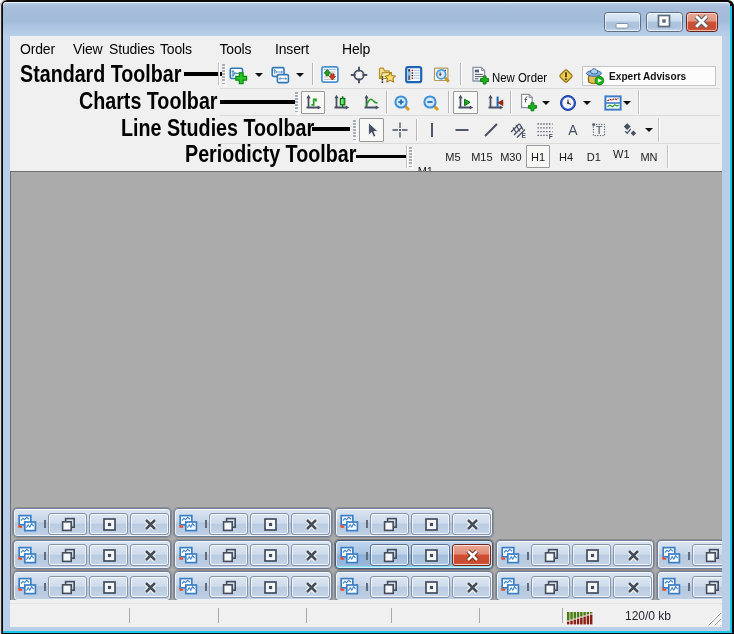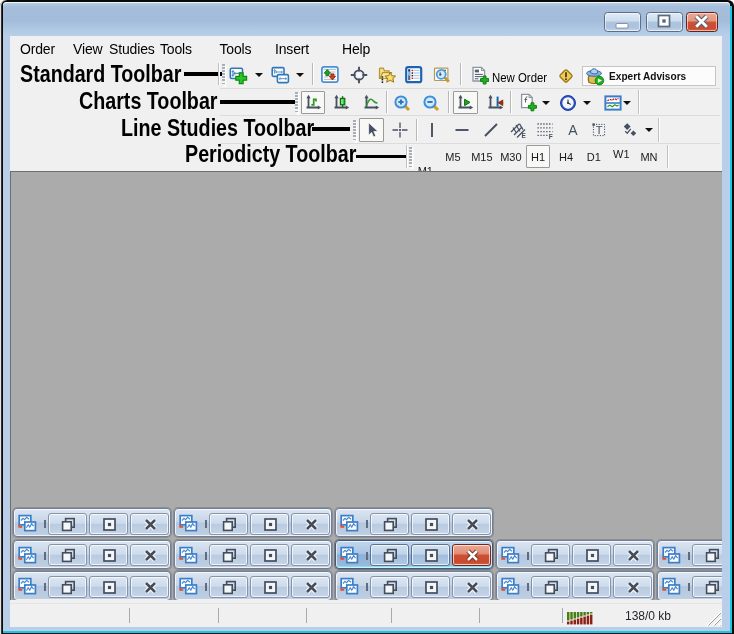--- a/index.html
+++ b/index.html
@@ -700,18 +700,18 @@
               <rect x="9.84" y="6.6" width="2.45" height="5.800000000000001" fill="#8c2012"></rect>
               <rect x="13.12" y="0" width="2.45" height="4.5" fill="#4a7d10"></rect>
               <rect x="13.12" y="5.6" width="2.45" height="6.800000000000001" fill="#8c2012"></rect>
               <rect x="16.4" y="0" width="2.45" height="3.4999999999999996" fill="#4a7d10"></rect>
               <rect x="16.4" y="4.6" width="2.45" height="7.800000000000001" fill="#8c2012"></rect>
               <rect x="19.68" y="0" width="2.45" height="2.4999999999999996" fill="#4a7d10"></rect>
               <rect x="19.68" y="3.5999999999999996" width="2.45" height="8.8" fill="#8c2012"></rect>
               <rect x="22.959999999999997" y="0" width="2.45" height="1.4999999999999996" fill="#4a7d10"></rect>
               <rect x="22.959999999999997" y="2.5999999999999996" width="2.45" height="9.8" fill="#8c2012"></rect>
             </svg></div>
-          <div id="kb">138/0 kb</div>
+          <div id="kb">120/0 kb</div>
           <div style="position:absolute;right:0.5px;bottom:1.5px;width:15.5px;height:15.5px;background:repeating-linear-gradient(-45deg, #9c9c9c 0 1.2px, #fdfdfd 1.2px 2.5px, #f0f0f0 2.5px 4.3px);clip-path:polygon(100% 0, 100% 100%, 0 100%)"></div>
         </div>
     </div>
   </div>
 </div>
 
 </body></html>

